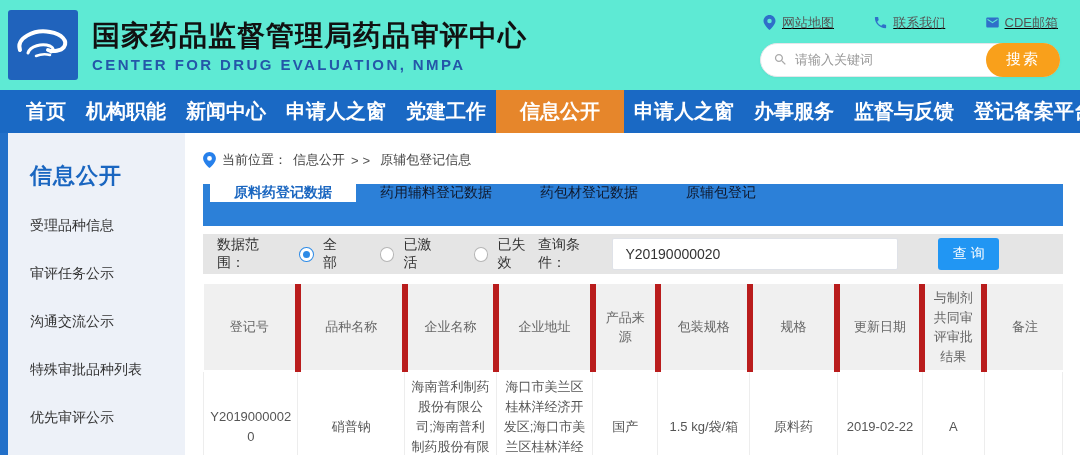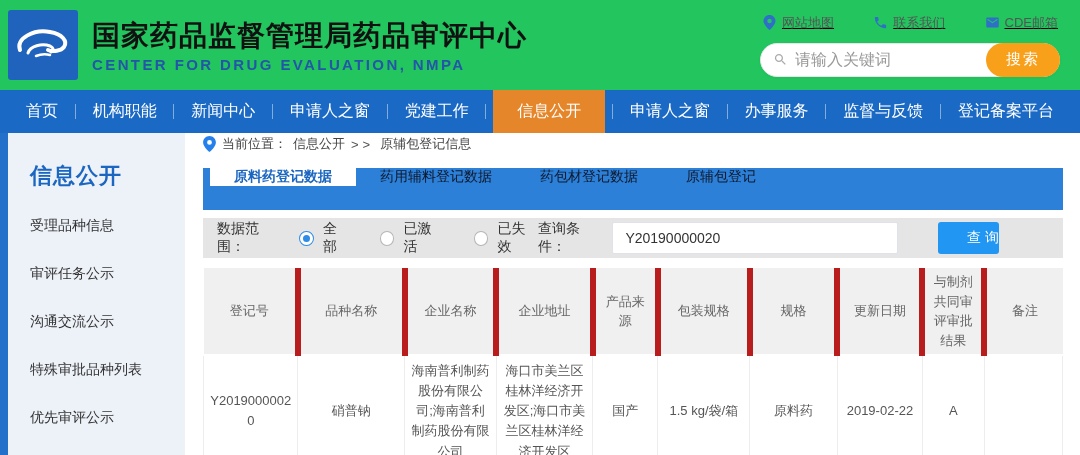--- a/index.html
+++ b/index.html
@@ -1,52 +1,52 @@
 <!DOCTYPE html>
 <html><head>
 <meta charset="utf-8">
 <style>
   * { margin:0; padding:0; box-sizing:border-box; }
   html,body { width:1080px; height:455px; overflow:hidden; background:#fff;
     font-family:"Liberation Sans","DejaVu Sans",sans-serif; }
 
   
-  .top-header { height:90px; display:flex; align-items:center; padding:0 20px 0 8px; background:#22c55e; }
+  .top-header { height:90px; display:flex; align-items:center; padding:0 20px 0 8px; background:#5eead4; }
   .logo { width:70px; height:70px; flex:0 0 70px; }
   .titles { margin-left:14px; }
   .title-cn { font-size:28px; font-weight:bold; color:#111; letter-spacing:1px; line-height:1.25; }
   .title-en { font-size:15px; font-weight:bold; color:#2456a8; letter-spacing:2.4px; margin-top:3px; }
   .header-right { margin-left:auto; width:300px; }
   .quick-links { display:flex; justify-content:space-between; align-items:center; margin-bottom:11px; padding:0 2px;text-decoration:underline; }
   .quick-link { display:flex; align-items:center; gap:5px; font-size:13px; color:#555; cursor:pointer; text-decoration:none; }
   .quick-link svg { width:15px; height:15px; fill:#2f6fc9; }
   .search-box { position:relative; height:34px; border:1px solid #e4e6ea; border-radius:17px;
     background:#fff; display:flex; align-items:center; padding:0 76px 0 12px; box-shadow:0 1px 3px rgba(0,0,0,.04); }
   .search-box .mag { width:15px; height:15px; fill:#aaa; flex:0 0 15px; }
-  .search-box input { border:none; outline:none; flex:1; font-size:16px; color:#555; margin-left:7px; background:transparent; }
+  .search-box input { border:none; outline:none; flex:1; font-size:13px; color:#555; margin-left:7px; background:transparent; }
   .search-box input::placeholder { color:#999; }
   .search-btn { position:absolute; right:-1px; top:-1px; height:34px; width:74px; border:none; cursor:pointer;
     border-radius:17px; background:#f9a01b; color:#fff; font-size:15px; letter-spacing:2px; }
 
   
   .main-nav { height:43px; background:#1a69c4; display:flex; align-items:stretch;
     justify-content:space-between; padding:0 16px; }
-  .nav-item { display:flex; align-items:center; padding:0 10px; color:#fff; font-size:16px;
-    font-weight:normal; cursor:pointer; white-space:nowrap; }
+  .nav-item { display:flex; align-items:center; padding:0 10px; color:#fff; font-size:20px;
+    font-weight:bold; cursor:pointer; white-space:nowrap; }
   .nav-item.active { background:#e6862b; padding:0 24px; }
   .nav-sep { width:1px; height:15px; background:rgba(255,255,255,.45); align-self:center; }
 
   
   .page { display:flex; height:322px; }
   .left-strip { flex:0 0 8px; background:#2270c9; }
   .sidebar { flex:0 0 177px; background:#edf1f8; padding:28px 0 0 22px; }
   .sidebar-title { color:#1a66c0; font-size:22px; font-weight:bold; margin-bottom:26px; letter-spacing:1px; }
   .sidebar-item { font-size:14px; color:#333; margin-bottom:30px; cursor:pointer; }
 
-  .main { flex:1; padding:2px 17px 0 18px; }
+  .main { flex:1; padding:2px 17px 0 18px;margin-top:16px; }
 
   .breadcrumb { display:flex; align-items:center; gap:6px; font-size:13px; color:#444; margin-bottom:15px; }
   .breadcrumb svg { width:13px; height:16px; fill:#2680eb; }
   .crumb-sep { letter-spacing:4px; color:#555; }
 
   .tabs { height:42px; background:#2c80d8; display:flex; align-items:flex-start; padding-left:7px; }
   .tab { display:flex; align-items:center; padding:0 24px; color:#0f172a; font-size:14px; cursor:pointer; }
   .tab.active { background:#fff; color:#1a66c0; font-weight:bold; }
 
   .filter-bar { margin-top:8px; height:40px; background:#e5e5e5; display:flex; align-items:center;
@@ -55,21 +55,21 @@
   .radio { display:flex; align-items:center; gap:9px; cursor:pointer; }
   .radio .ring { width:15px; height:15px; border-radius:50%; border:1px solid #b5b5b5; background:#fff;
     display:flex; align-items:center; justify-content:center; }
   .radio.selected .ring { border-color:#2e8be6; }
   .radio .dot { width:7px; height:7px; border-radius:50%; background:transparent; }
   .radio.selected .dot { background:#2e8be6; }
   .query-label { margin-left:auto; }
   .query-input { width:292px; height:32px; border:1px solid #dfe2e8; border-radius:2px; margin-left:6px;
     padding:0 12px; font-size:14px; color:#333; outline:none; }
   .query-btn { margin-left:40px; margin-right:64px; width:62px; height:32px; border:none; border-radius:3px;
-    background:#2196f3; color:#fff; font-size:14px; cursor:pointer; white-space:nowrap;text-align:right; }
+    background:#2196f3; color:#fff; font-size:14px; cursor:pointer; white-space:nowrap; }
 
   table { margin-top:10px; width:100%; border-collapse:collapse; table-layout:fixed; }
   th { background:#f0f0f0; color:#666; font-size:13px; font-weight:normal; height:62px;
     padding:4px 6px; border-right:6px solid #b91c1c; line-height:1.5; }
   th:last-child { border-right:none;text-align:center; }
   td { background:#fff; color:#555; font-size:13px; text-align:center; vertical-align:middle;
     padding:5px 6px; line-height:1.55; border:1px solid #ededed; border-top:2px solid #fff; word-break:break-all; }
 </style>
 </head>
 <body>

